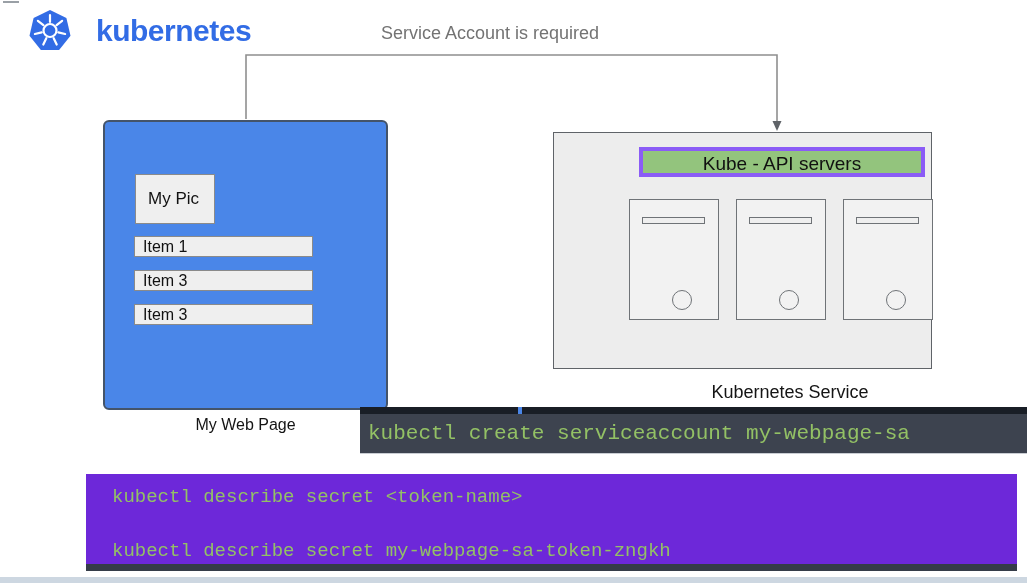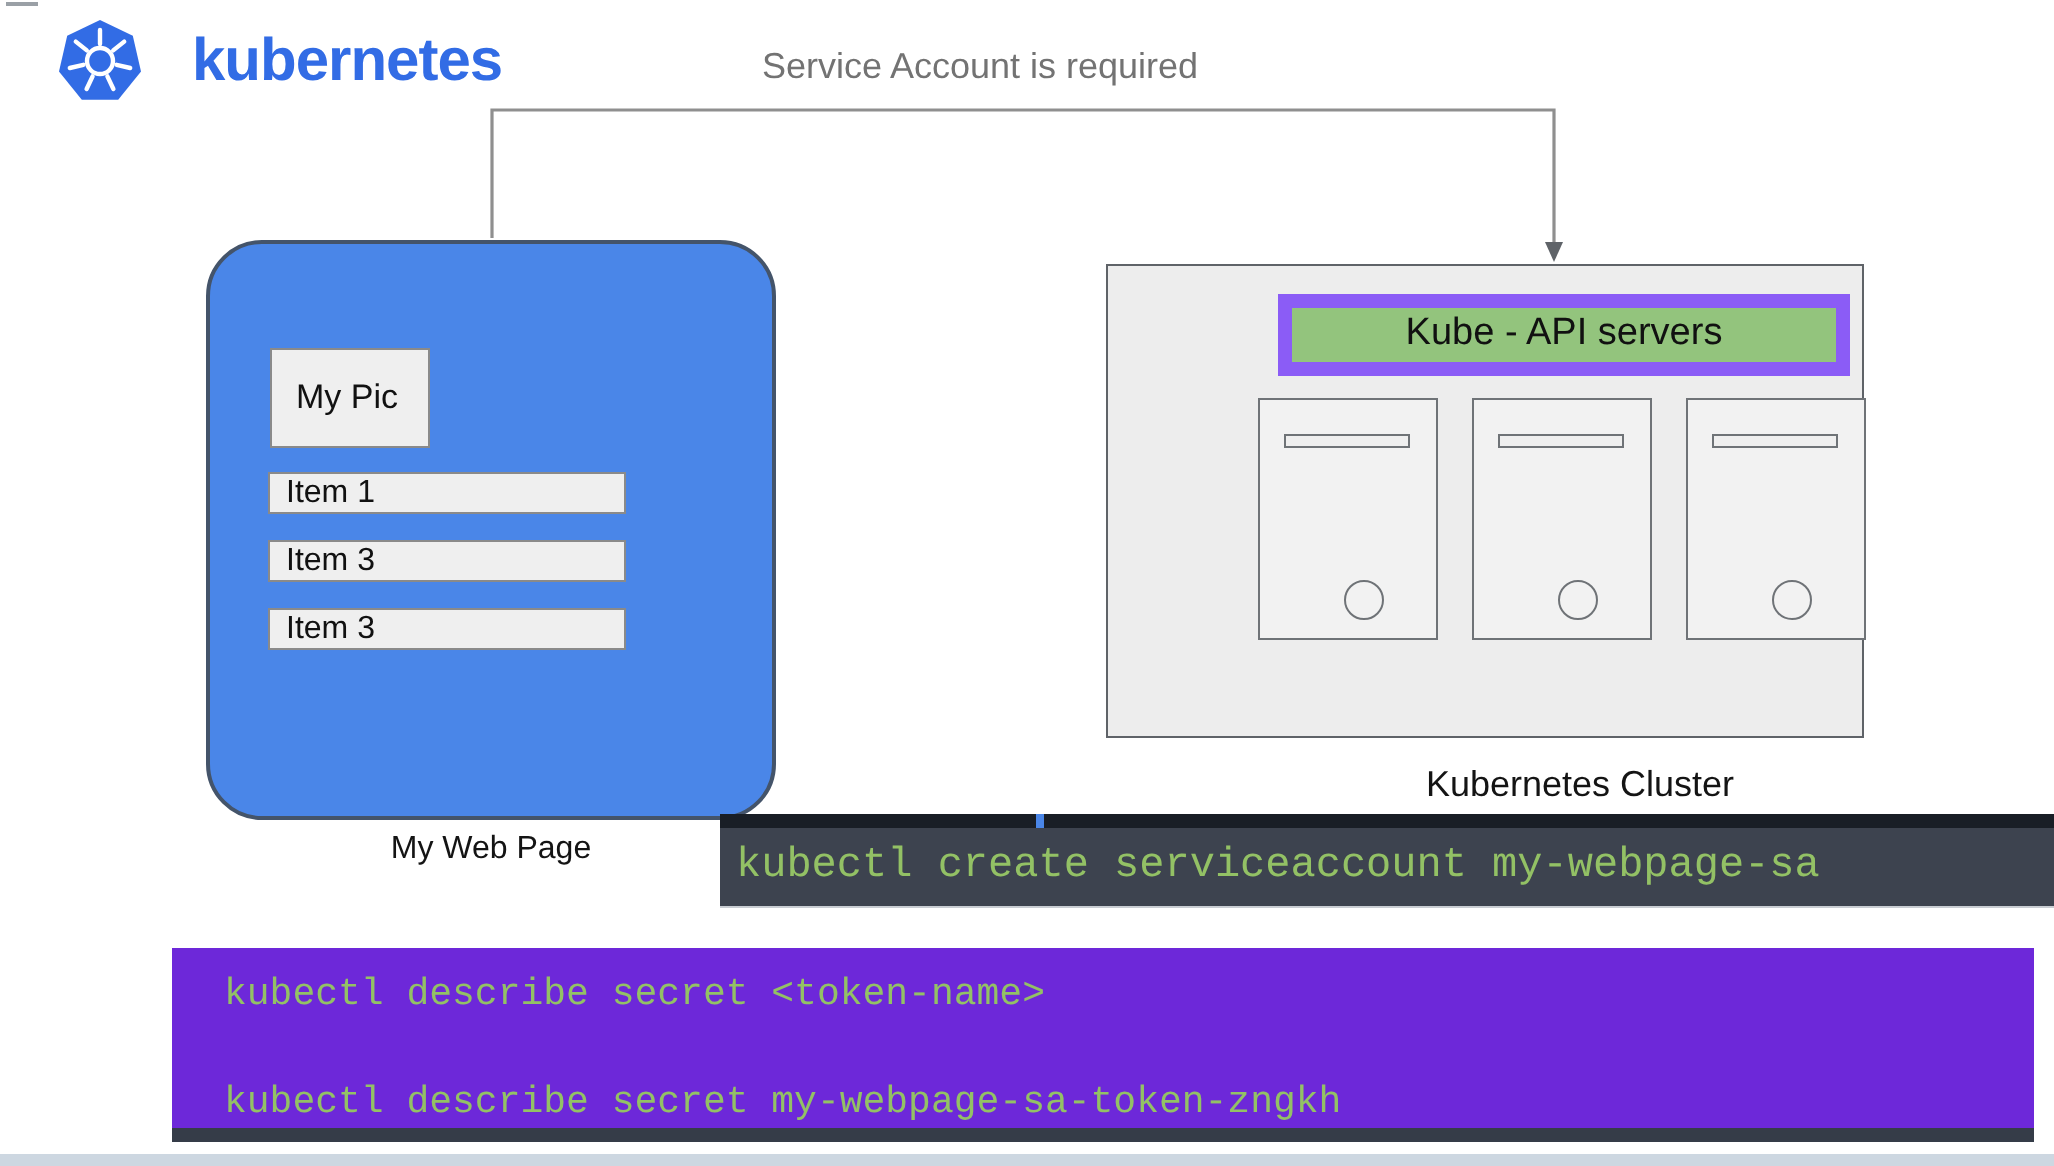--- a/index.html
+++ b/index.html
@@ -12,36 +12,36 @@
   .logo{position:absolute;left:28px;top:9px;display:flex;align-items:center;gap:24px;}
   .logo-text{font-size:30px;font-weight:bold;color:#326ce5;letter-spacing:-0.5px;}
 
   
   .annotation{position:absolute;left:280px;top:23px;width:420px;text-align:center;
               font-size:18px;color:#737373;}
   .connector{position:absolute;left:0;top:0;width:1027px;height:583px;pointer-events:none;}
 
   
   .webpage-box{position:absolute;left:103px;top:120px;width:285px;height:290px;
-               background:#4a86e8;border:2px solid #44546a;border-radius:28px;box-sizing:border-box;padding-left:32px;}
+               background:#4a86e8;border:2px solid #44546a;border-radius:6px;box-sizing:border-box;padding-left:32px;}
   .pic-box{position:absolute;left:30px;top:52px;width:80px;height:50px;background:#efefef;
            border:1px solid #8a8a8a;box-sizing:border-box;display:flex;align-items:center;
            padding-left:12px;font-size:17px;color:#111;}
   .item-bar{position:absolute;left:29px;width:179px;height:21px;background:#efefef;
             border:1px solid #8a8a8a;box-sizing:border-box;font-size:16px;line-height:19px;
             padding-left:8px;color:#111;}
   .item-1{top:114px;} .item-2{top:148px;} .item-3{top:182px;}
   .webpage-caption{position:absolute;left:103px;top:416px;width:285px;text-align:center;
                    font-size:16px;color:#141414;}
 
   
   .cluster-box{position:absolute;left:553px;top:132px;width:379px;height:237px;background:#ededed;
                border:1.5px solid #5f6368;box-sizing:border-box;}
-  .banner{position:absolute;left:85px;top:14px;width:286px;height:41px;background:#93c47d;
-          border:7px solid #8b5cf6;box-sizing:border-box;text-align:center;font-size:19px;
+  .banner{position:absolute;left:85px;top:14px;width:286px;height:30px;background:#93c47d;
+          border:4px solid #8b5cf6;box-sizing:border-box;text-align:center;font-size:19px;
           line-height:26px;color:#111;}
   .server{position:absolute;top:66px;width:90px;height:121px;background:#f2f2f2;
           border:1.5px solid #6f7377;box-sizing:border-box;}
   .server-1{left:75px;} .server-2{left:182px;} .server-3{left:289px;}
   .server-slot{position:absolute;left:12px;top:17px;width:63px;height:7px;background:#efefef;
                border:1.2px solid #6f7377;box-sizing:border-box;}
   .server-light{position:absolute;left:42px;top:90px;width:20px;height:20px;border:1.3px solid #6f7377;
                 border-radius:50%;box-sizing:border-box;background:#f2f2f2;}
   .cluster-caption{position:absolute;left:640px;top:382px;width:300px;text-align:center;
                    font-size:18px;color:#141414;}
@@ -109,21 +109,21 @@
     </div>
     <div class="server server-2">
       <div class="server-slot"></div>
       <div class="server-light"></div>
     </div>
     <div class="server server-3">
       <div class="server-slot"></div>
       <div class="server-light"></div>
     </div>
   </div>
-  <div class="cluster-caption">Kubernetes Cluster</div>
+  <div class="cluster-caption">Kubernetes Service</div>
 
   <div class="terminal terminal-create">
     <div class="t-topbar">
       <div class="t-tick"></div>
     </div>
     <div class="t-create-line">kubectl create serviceaccount my-webpage-sa</div>
   </div>
 
   <div class="terminal terminal-describe">
     <div class="t-line1">kubectl describe secret &lt;token-name&gt;</div>

